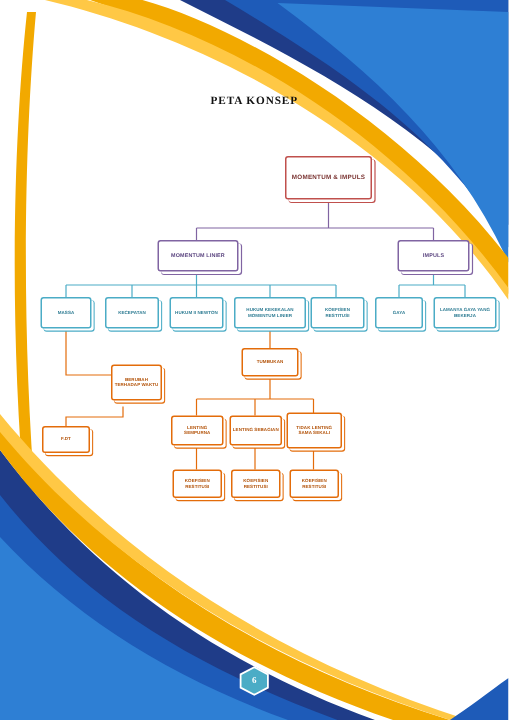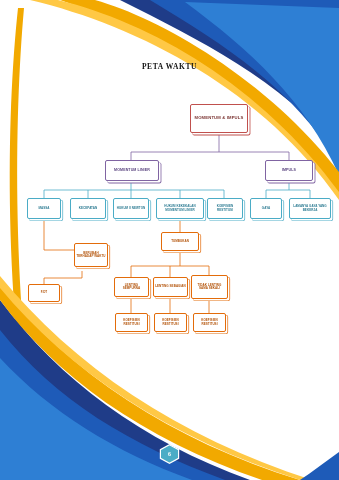--- a/index.html
+++ b/index.html
@@ -58,21 +58,21 @@
     <path d="M0,480 L0,300 C60,380 140,440 250,480 Z" fill="#1F3C88"></path>
     <path d="M0,480 L0,330 C55,400 130,445 225,480 Z" fill="#1E5BB8"></path>
     <path d="M0,480 L0,358 C50,412 115,452 192,480 Z" fill="#2E7FD4"></path>
     <path d="M0,286 C70,372 170,440 300,480 L262,480 C140,438 55,375 0,300 Z" fill="#F2A900"></path>
     <path d="M0,276 C74,366 176,436 312,480 L300,480 C168,438 68,370 0,288 Z" fill="#FFC845"></path>
 
     <path d="M339,480 L339,452 C325,462 312,472 300,480 Z" fill="#1E5BB8"></path>
   </svg>
 </div>
 
-<div class="page-title">PETA WAKTU</div>
+<div class="page-title">PETA KONSEP</div>
 
 <div class="map">
 
   <svg class="lines" width="339" height="480" viewBox="0 0 339 480" xmlns="http://www.w3.org/2000/svg">
     <g stroke="#8064A2" stroke-width="0.8" fill="none">
 
       <path d="M219,133 L219,152"></path>
       <path d="M131,152 L289,152"></path>
       <path d="M131,152 L131,160"></path>
       <path d="M289,152 L289,160"></path>

